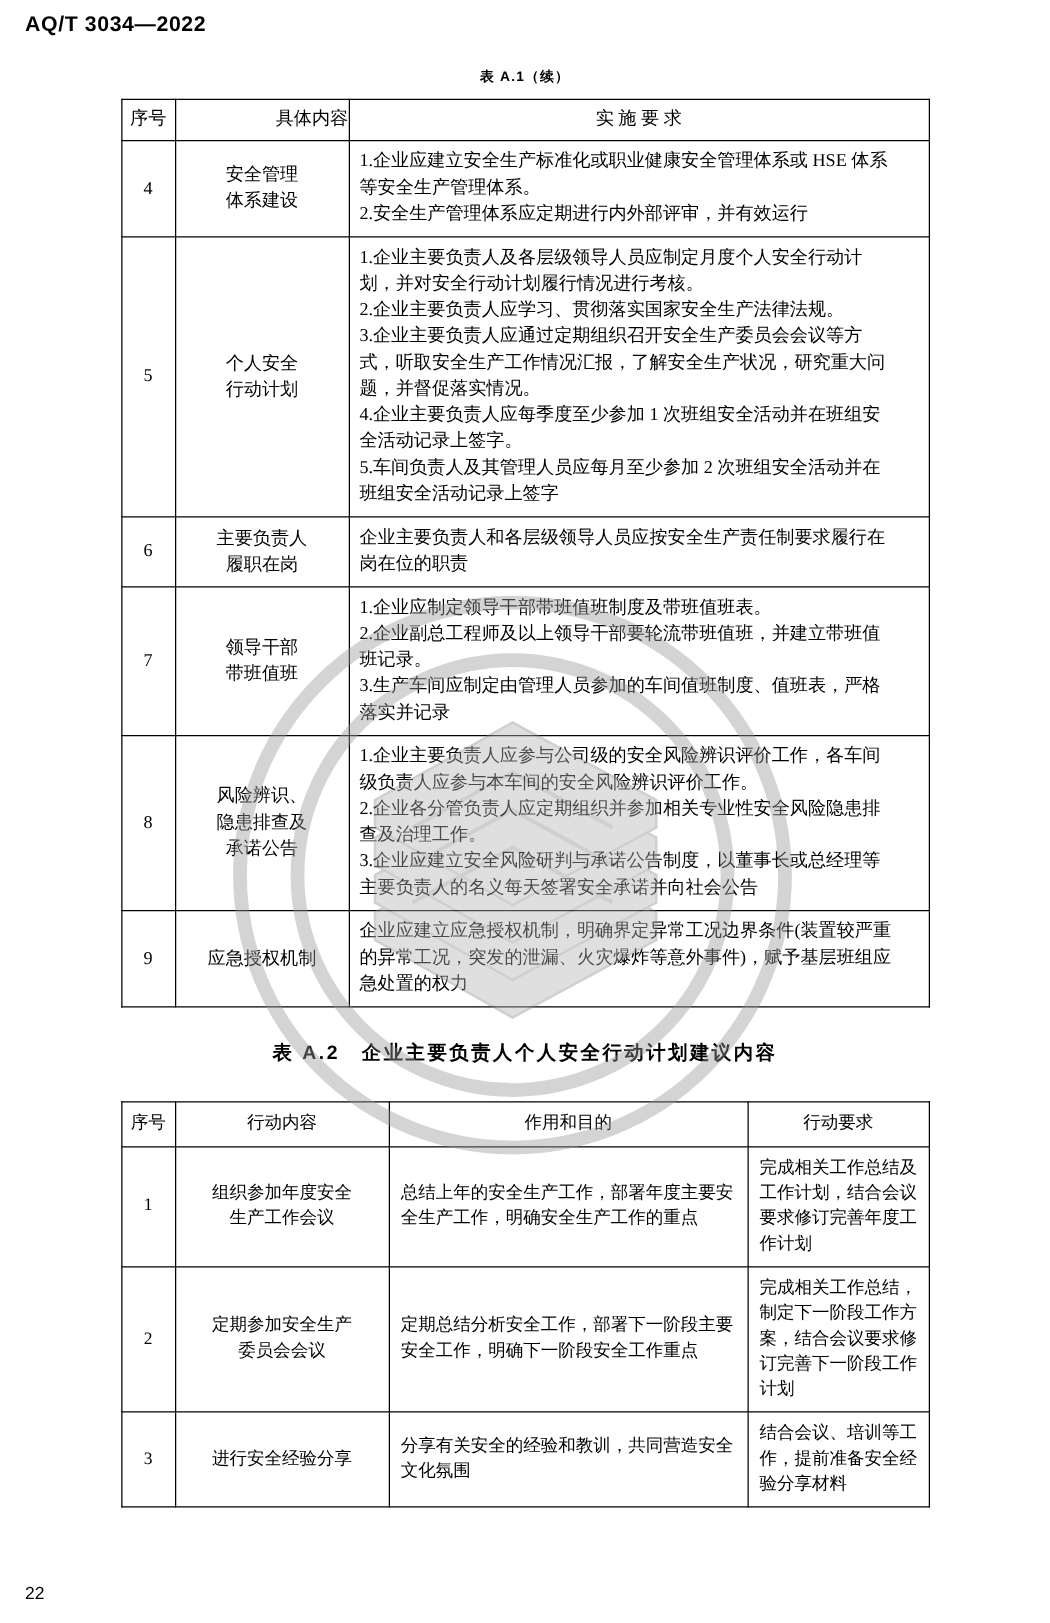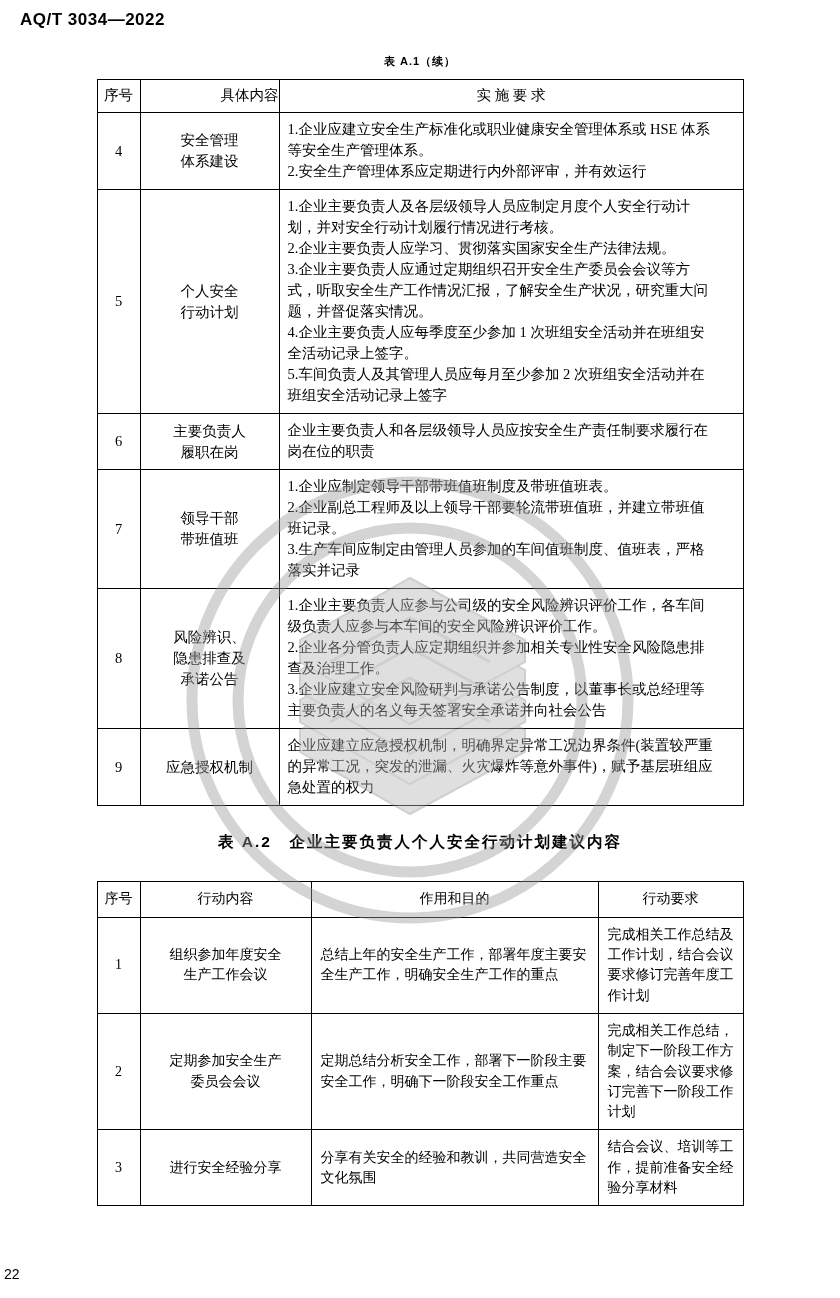--- a/index.html
+++ b/index.html
@@ -72,21 +72,21 @@
   .item-lines div { white-space: nowrap; }
   .req-line { margin: 0; }
   .t2 th, .t2 td { font-size: 14px; }
   .t2 .c-no { width: 42px; text-align: center; }
   .t2 .c-act { width: 170px; text-align: center; }
   .t2 .c-purpose { width: 268px; padding: 7px 9px; }
   .t2 .c-demand { padding: 7px 9px; }
   .t2 td.c-act { padding: 6px 4px; }
   .footer-num {
     position: absolute;
-    left: 4px;
+    left: 20px;
     bottom: 16px;
     font-size: 14px;
     font-family: "Liberation Sans", sans-serif;
   }
   
   .watermark {
     position: absolute;
     left: 0;
     top: 0;
     width: 840px;

